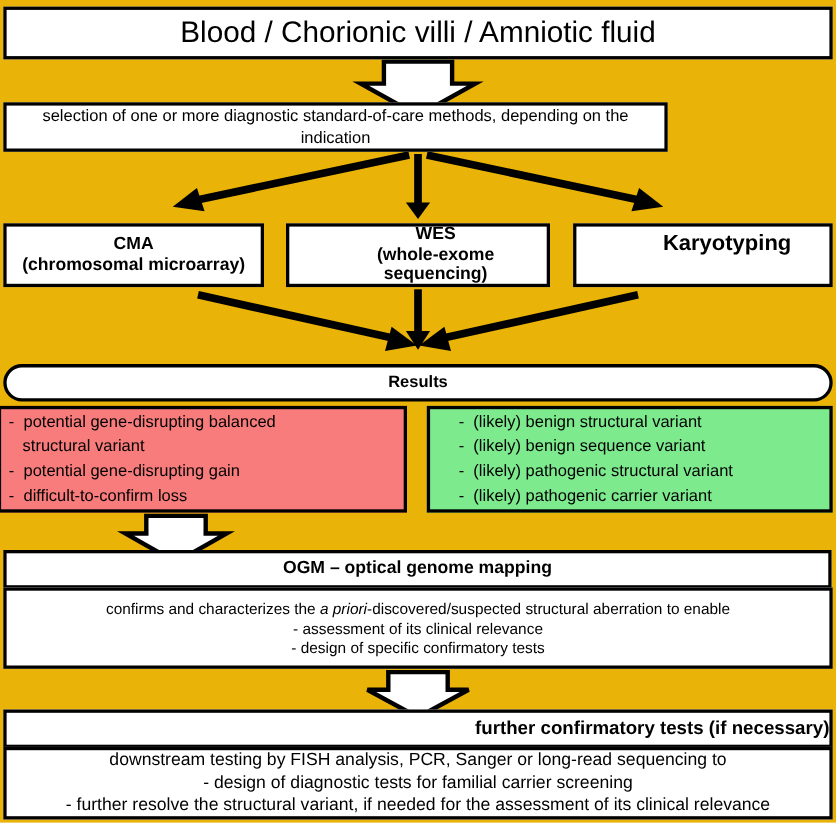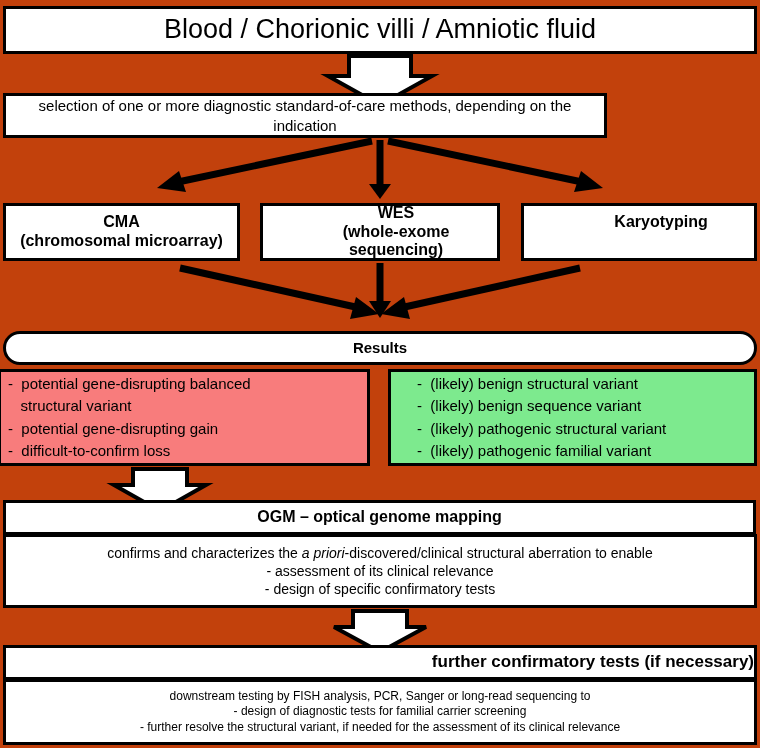--- a/index.html
+++ b/index.html
@@ -9,21 +9,21 @@
   }
   body {
     font-family: "Liberation Sans", sans-serif;
     color: #000000;
   }
   #page {
     position: relative;
     width: 760px;
     height: 748px;
     overflow: hidden;
-    background: #c2410c;
+    background: #eab308;
   }
   .box {
     position: absolute;
     box-sizing: border-box;
     border: 3px solid #000000;
     background: #ffffff;
     display: flex;
     flex-direction: column;
     align-items: center;
     justify-content: center;
@@ -48,21 +48,21 @@
   #box-selection {
     left: 3px; top: 93px; width: 604px; height: 45px;
   }
   #box-selection .plain { font-size: 15px; }
 
   
   #box-cma  { left: 3px;   top: 203px; width: 237px; height: 58px; }
   #box-wes  { left: 260px; top: 203px; width: 240px; height: 58px; padding-left: 32px; }
   #box-kary { left: 521px; top: 203px; width: 236px; height: 58px; }
   #box-cma .ttl, #box-wes .ttl { font-size: 16px; }
-  #box-kary .ttl { font-size: 16px; margin-bottom: 20px; margin-left: 44px; }
+  #box-kary .ttl { font-size: 20px; margin-bottom: 20px; margin-left: 44px; }
 
   
   #box-results-head {
     left: 3px; top: 331px; width: 754px; height: 34px; border-radius: 17px;
   }
   #box-results-head .ttl { font-size: 15px; }
 
   .result-list {
     position: absolute;
     box-sizing: border-box;
@@ -98,21 +98,21 @@
 
   
   #box-further-head {
     left: 3px; top: 645px; width: 754px; height: 35px; align-items: flex-end;
   }
   #box-further-head .ttl { font-size: 17px; }
   #box-further-body {
     left: 3px; top: 679px; width: 754px; height: 66px;
     justify-content: center;
   }
-  #box-further-body .plain { font-size: 12px; }
+  #box-further-body .plain { font-size: 16px; }
 
   
   #arrows {
     position: absolute;
     left: 0; top: 0;
     width: 760px; height: 748px;
     pointer-events: none;
   }
   .blockarrow { fill: #ffffff; stroke: #000000; stroke-width: 4; stroke-linejoin: miter; }
   .lineArrow { stroke: #000000; stroke-width: 7; fill: none; }
@@ -196,30 +196,30 @@
     <div class="li">-  potential gene-disrupting balanced
    structural variant</div>
     <div class="li">-  potential gene-disrupting gain</div>
     <div class="li">-  difficult-to-confirm loss</div>
   </div>
 
   <div class="result-list" id="box-results-green" style="background: rgb(125, 234, 142);">
     <div class="li">-  (likely) benign structural variant</div>
     <div class="li">-  (likely) benign sequence variant</div>
     <div class="li">-  (likely) pathogenic structural variant</div>
-    <div class="li">-  (likely) pathogenic familial variant</div>
+    <div class="li">-  (likely) pathogenic carrier variant</div>
   </div>
 
   <div class="box" id="box-ogm-head">
     <div class="ttl">OGM – optical genome mapping</div>
   </div>
 
   <div class="box" id="box-ogm-body">
     <div class="plain">
-      <span>confirms and characterizes the </span><i>a priori</i><span>-discovered/clinical structural aberration to enable</span>
+      <span>confirms and characterizes the </span><i>a priori</i><span>-discovered/suspected structural aberration to enable</span>
     </div>
     <div class="plain">-  assessment of its clinical relevance</div>
     <div class="plain">-  design of specific confirmatory tests</div>
   </div>
 
   <div class="box" id="box-further-head">
     <div class="ttl">further confirmatory tests (if necessary)</div>
   </div>
 
   <div class="box" id="box-further-body">

